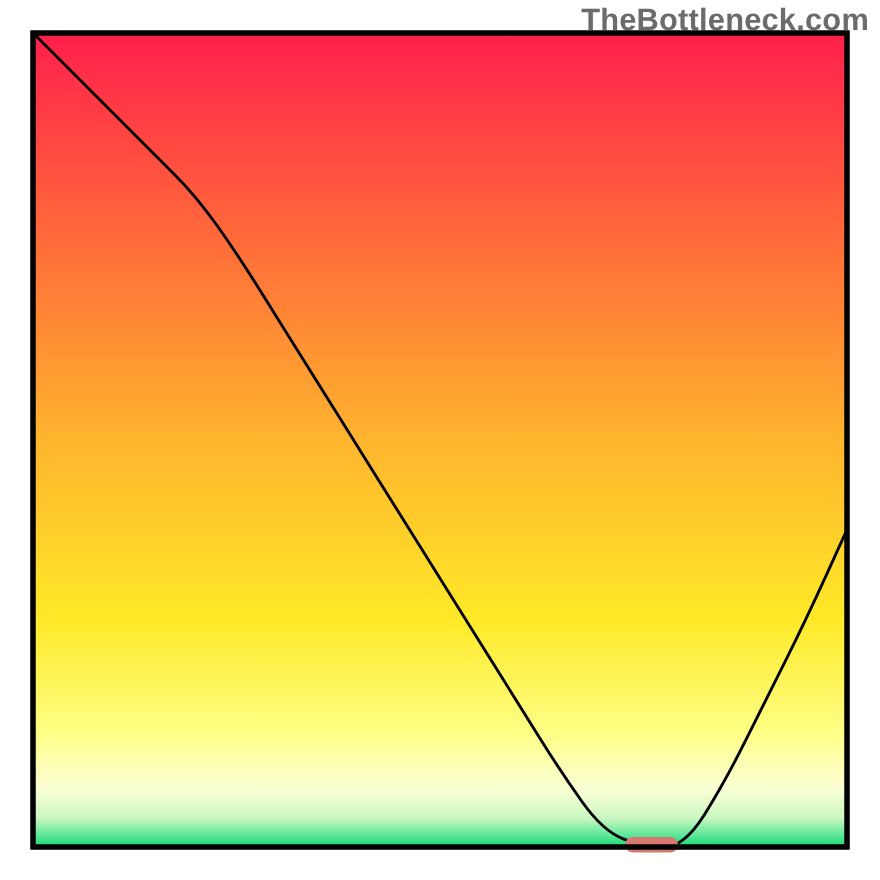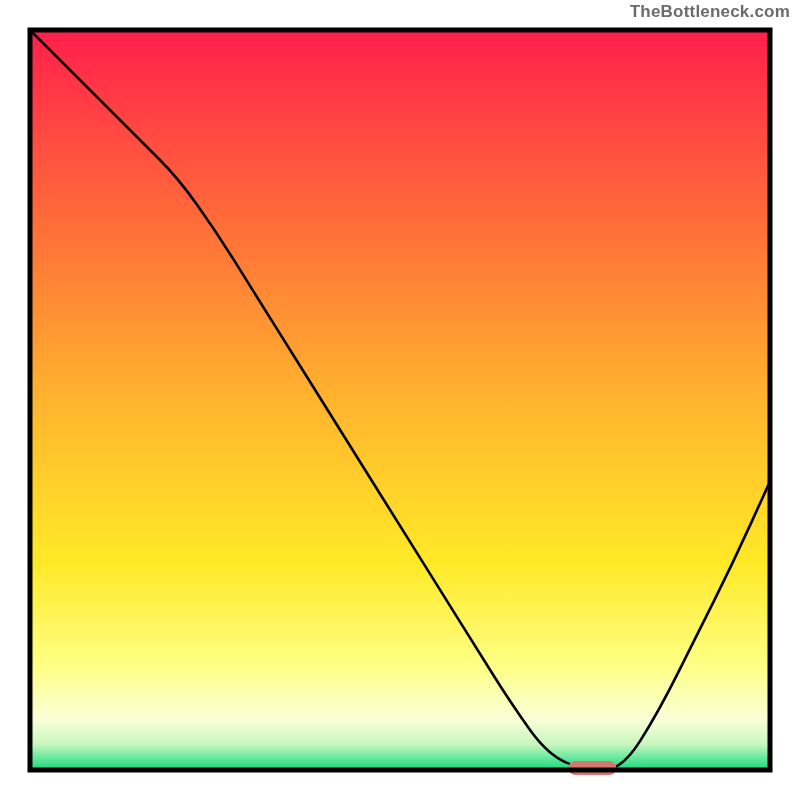--- a/index.html
+++ b/index.html
@@ -12,21 +12,21 @@
   }
   .stage {
     position: relative;
     width: 800px;
     height: 800px;
   }
   .watermark {
     position: absolute;
     top: 2px;
     right: 10px;
-    font-size: 17px;
+    font-size: 28px;
     font-weight: 600;
     color: #6b6b6b;
     letter-spacing: 0.2px;
   }
   svg.chart {
     position: absolute;
     left: 0;
     top: 0;
   }
 </style>

